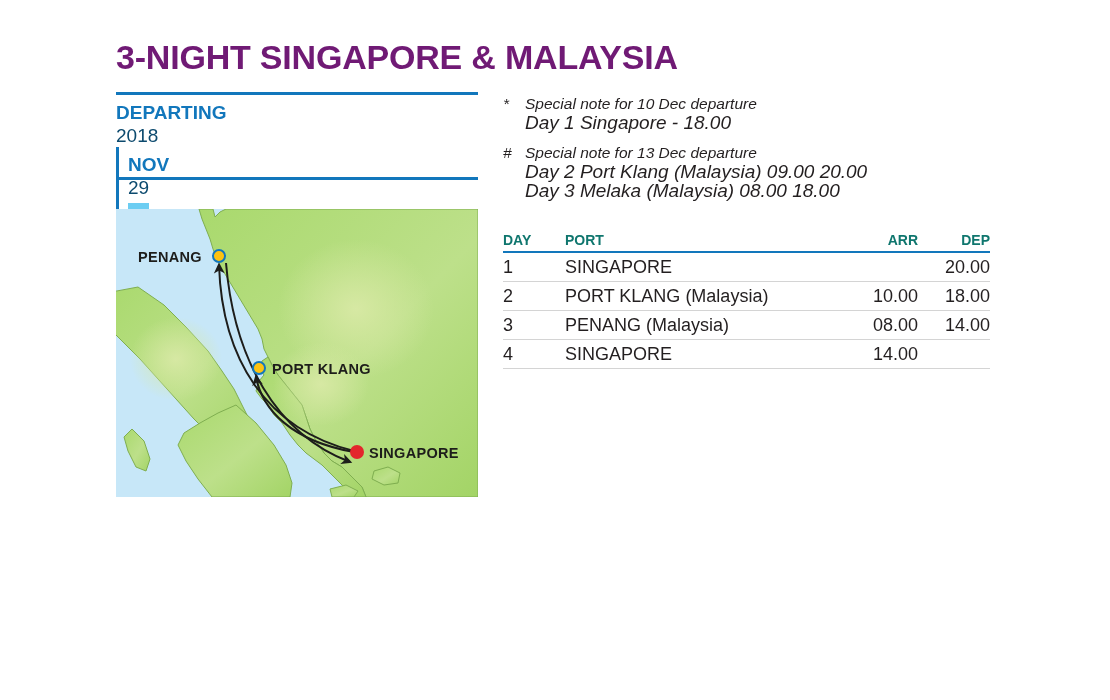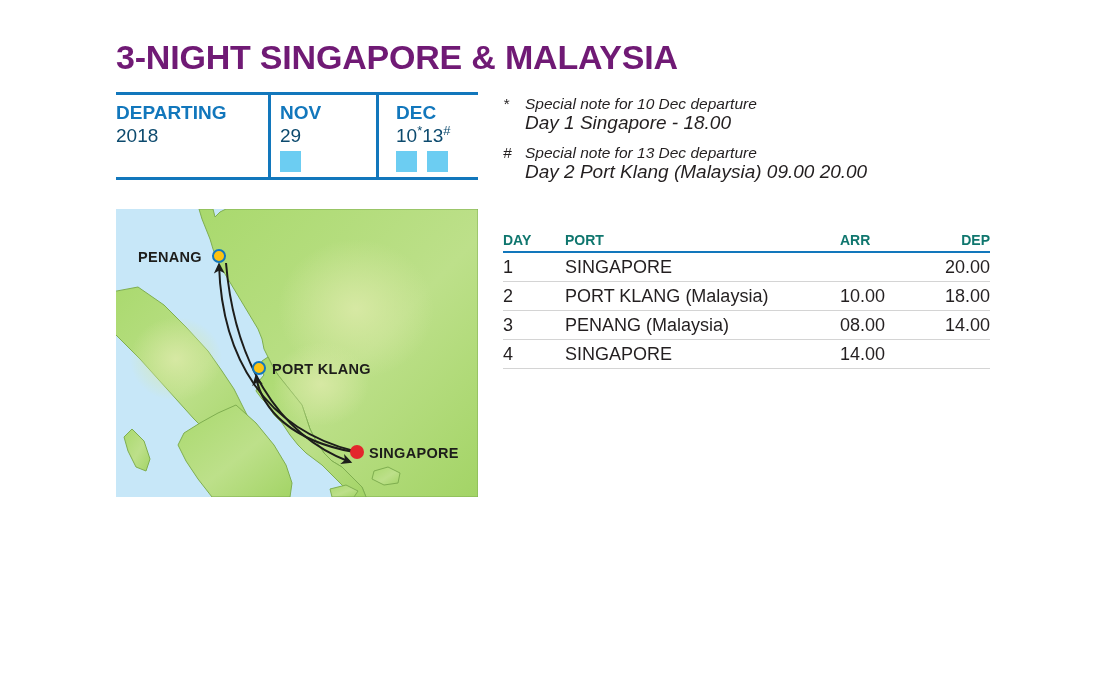--- a/index.html
+++ b/index.html
@@ -39,20 +39,21 @@
     width: 362px;
     height: 88px;
     border-top: 3px solid #1277bc;
     border-bottom: 3px solid #1277bc;
     box-sizing: border-box;
   }
   .dep-cols {
     display: flex;
     height: 100%;
     position: relative;
+    flex-direction: column;
   }
   .dep-col {
     position: relative;
     box-sizing: border-box;
     padding-top: 6px;
   }
   .dep-col.c0 { width: 152px; }
   .dep-col.c1 { width: 108px; border-left: 3px solid #1277bc; padding-left: 9px; }
   .dep-col.c2 { width: 102px; border-left: 3px solid #1277bc; padding-left: 17px; }
   .dep-label {
@@ -137,21 +138,21 @@
     border-bottom: 1px solid #d4d4d4;
     padding: 4px 0 3px 0;
   }
   .it-body .it-row:last-child { border-bottom: 1px solid #d4d4d4; }
   .it-body .cell {
     font-size: 18px;
     color: #231f20;
   }
   .c-day   { width: 62px; flex: none; }
   .c-port  { width: 275px; flex: none; }
-  .c-arr   { width: 78px; flex: none; }
+  .c-arr   { width: 78px; flex: none; text-align: right; }
   .c-dep   { width: 72px; flex: none; text-align: right; }
 
   
   .map {
     position: absolute;
     left: 116px;
     top: 209px;
     width: 362px;
     height: 288px;
     overflow: hidden;
@@ -227,20 +228,21 @@
       </div>
       <div class="note-line">Day 1  Singapore - 18.00</div>
     </div>
 
     <div class="note-block">
       <div class="note-head">
         <span class="note-mark">#</span>
         <span>Special note for 13 Dec departure</span>
       </div>
       <div class="note-line">Day 2  Port Klang (Malaysia)  09.00  20.00</div>
+      <div class="note-line">Day 3  Melaka (Malaysia)  08.00  18.00</div>
     </div>
   </div>
 
   <div class="itinerary">
     <div class="it-row it-head">
       <div class="cell c-day">DAY</div>
       <div class="cell c-port">PORT</div>
       <div class="cell c-arr">ARR</div>
       <div class="cell c-dep">DEP</div>
     </div>

